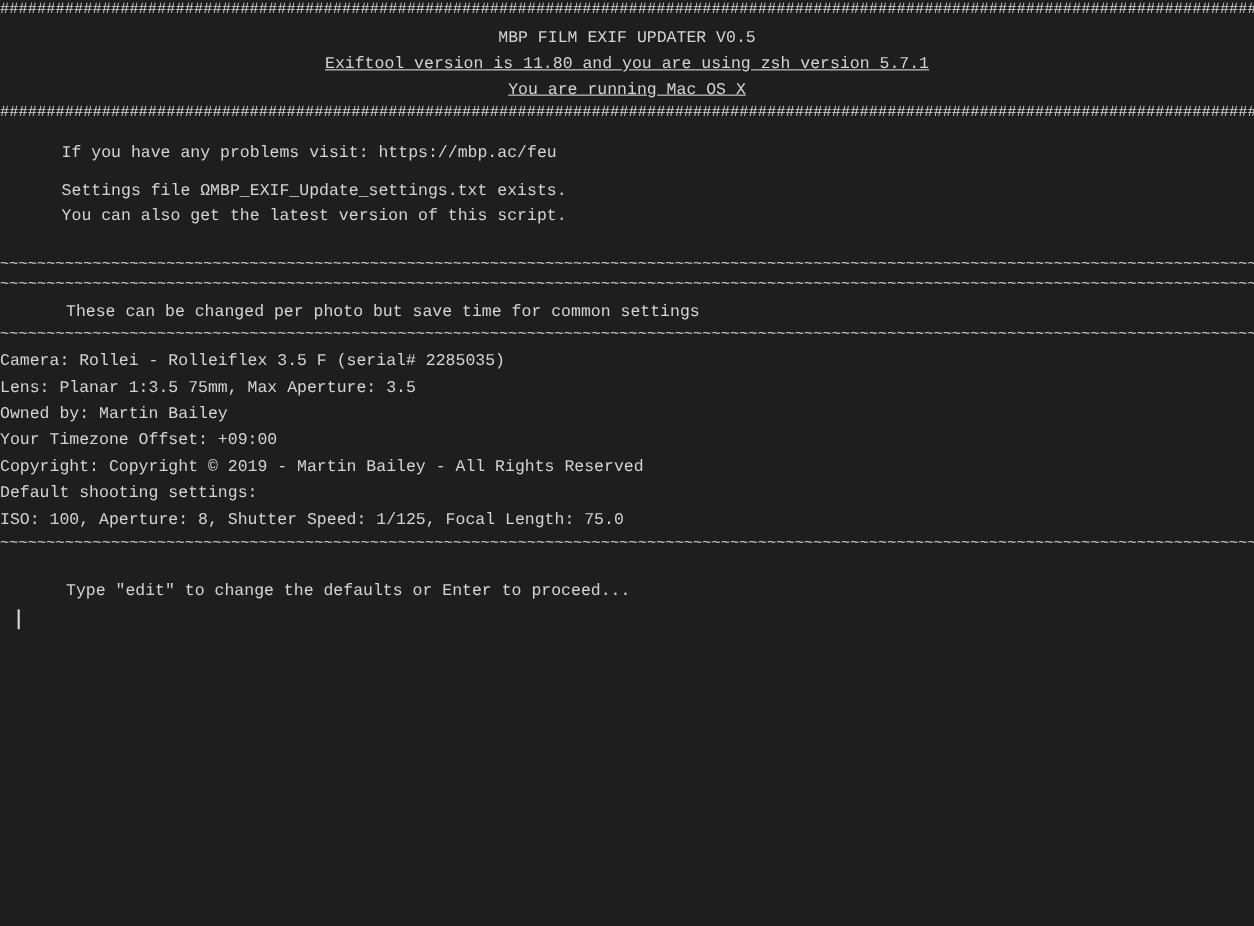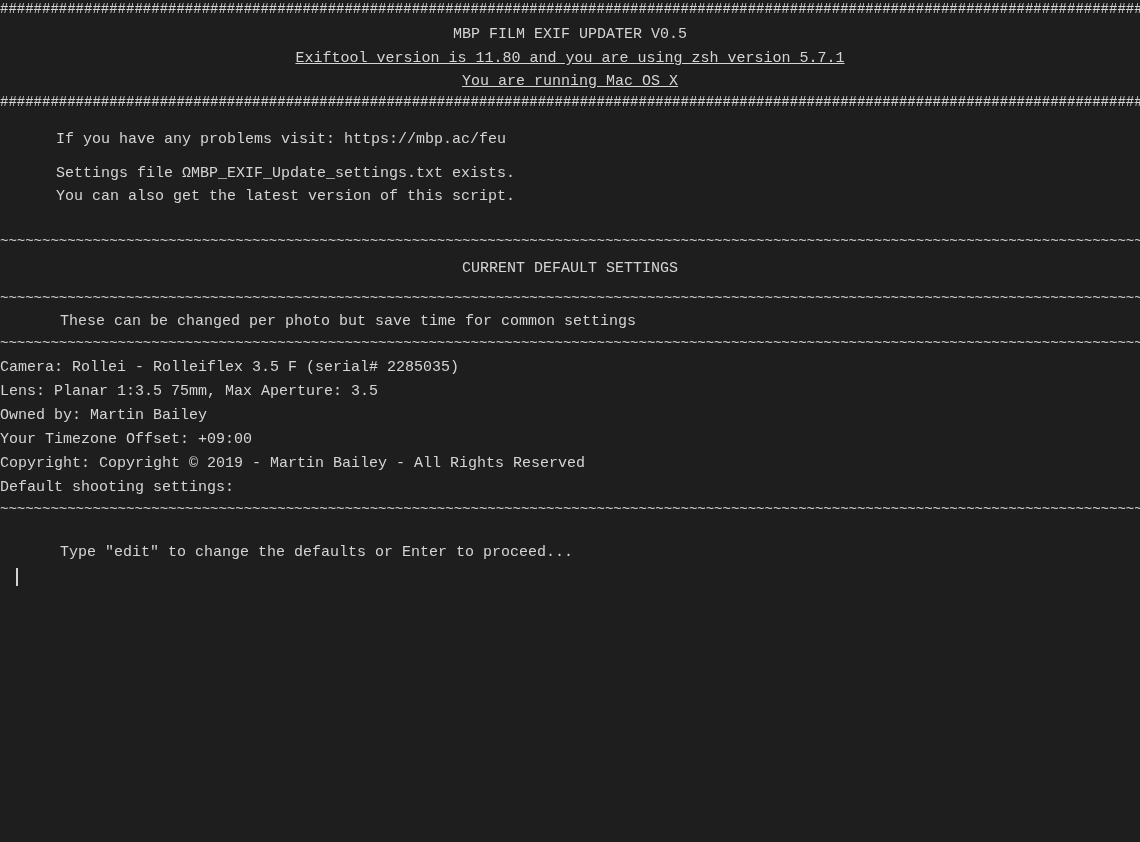--- a/index.html
+++ b/index.html
@@ -114,35 +114,35 @@
   <div class="header-border">################################################################################################################################################################</div>
 
   <div class="content-section">
     <div class="content-line">If you have any problems visit: https://mbp.ac/feu</div>
     <div class="content-line" style="margin-top:12px;">Settings file ΩMBP_EXIF_Update_settings.txt exists.</div>
     <div class="content-line">You can also get the latest version of this script.</div>
   </div>
 
   <div class="divider-tilde" style="margin-top: 24px;">~~~~~~~~~~~~~~~~~~~~~~~~~~~~~~~~~~~~~~~~~~~~~~~~~~~~~~~~~~~~~~~~~~~~~~~~~~~~~~~~~~~~~~~~~~~~~~~~~~~~~~~~~~~~~~~~~~~~~~~~~~~~~~~~~~~~~~~~~~~~~~~~~~~~~~~~~~~~~~~~</div>
 
-  <div class="section-title">CURRENT DEFAULT SETTINGS</div>
 
   <div class="divider-tilde" style="margin-top: 0;">~~~~~~~~~~~~~~~~~~~~~~~~~~~~~~~~~~~~~~~~~~~~~~~~~~~~~~~~~~~~~~~~~~~~~~~~~~~~~~~~~~~~~~~~~~~~~~~~~~~~~~~~~~~~~~~~~~~~~~~~~~~~~~~~~~~~~~~~~~~~~~~~~~~~~~~~~~~~~~~~</div>
 
   <div style="padding-left:60px; margin-top:4px; white-space:pre;font-family:Liberation Mono, monospace;">These can be changed per photo but save time for common settings</div>
 
   <div class="divider-tilde" style="margin-top: 0;">~~~~~~~~~~~~~~~~~~~~~~~~~~~~~~~~~~~~~~~~~~~~~~~~~~~~~~~~~~~~~~~~~~~~~~~~~~~~~~~~~~~~~~~~~~~~~~~~~~~~~~~~~~~~~~~~~~~~~~~~~~~~~~~~~~~~~~~~~~~~~~~~~~~~~~~~~~~~~~~~</div>
 
   <div class="settings-content" style="margin-top: 4px;">
     <div class="settings-line">Camera: Rollei - Rolleiflex 3.5 F (serial# 2285035)</div>
     <div class="settings-line">Lens: Planar 1:3.5 75mm, Max Aperture: 3.5</div>
     <div class="settings-line">Owned by: Martin Bailey</div>
     <div class="settings-line">Your Timezone Offset: +09:00</div>
     <div class="settings-line">Copyright: Copyright © 2019 - Martin Bailey - All Rights Reserved</div>
     <div class="settings-line">Default shooting settings:</div>
+    <div class="settings-line">ISO: 100, Aperture: 8, Shutter Speed: 1/125, Focal Length: 75.0</div>
   </div>
 
   <div class="divider-tilde" style="margin-top: 0;">~~~~~~~~~~~~~~~~~~~~~~~~~~~~~~~~~~~~~~~~~~~~~~~~~~~~~~~~~~~~~~~~~~~~~~~~~~~~~~~~~~~~~~~~~~~~~~~~~~~~~~~~~~~~~~~~~~~~~~~~~~~~~~~~~~~~~~~~~~~~~~~~~~~~~~~~~~~~~~~~</div>
 
   <div class="prompt-section">
     <div class="prompt-line">Type "edit" to change the defaults or Enter to proceed...</div>
   </div>
 
   <div class="cursor-line">
     <span class="cursor"></span>

